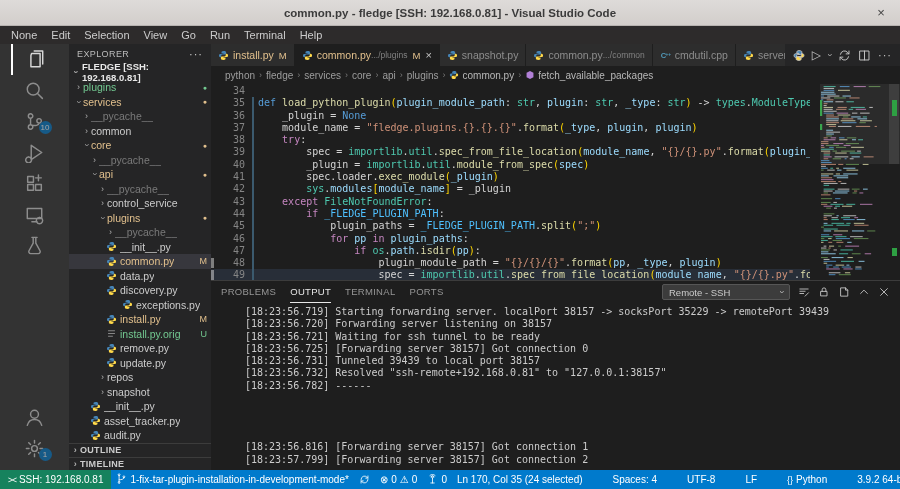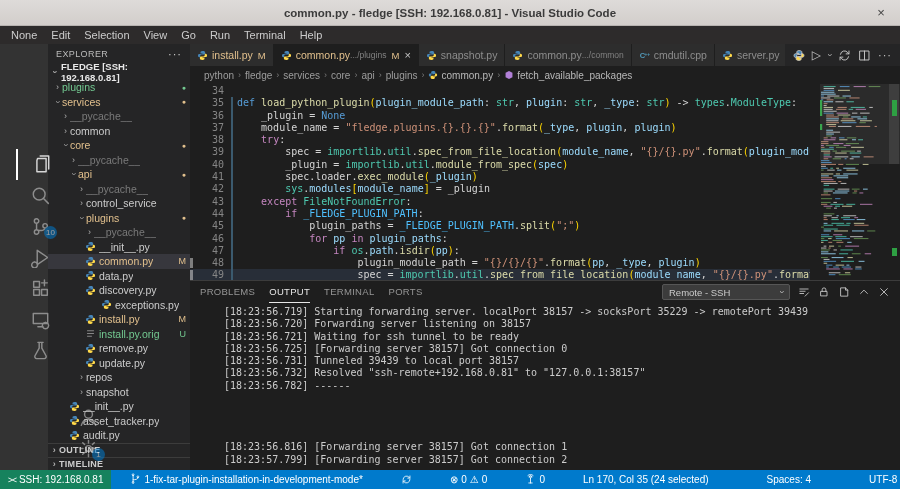--- a/index.html
+++ b/index.html
@@ -11,21 +11,21 @@
     justify-content:center;position:relative;border-bottom:1px solid #b7b3b0;}
   .titlebar .title{font-size:11.5px;font-weight:700;color:#3b3b3b;}
   .titlebar .close{position:absolute;right:10px;top:4px;width:18px;height:18px;color:#444;
     font-size:13px;line-height:18px;text-align:center;cursor:default;}
   
   .menubar{height:18px;background:#2d2b2b;display:flex;align-items:center;padding-left:4px;}
   .menu-item{font-size:11px;color:#cccccc;padding:0 7px;line-height:18px;}
   
   .main{display:flex;height:426px;}
   
-  .activitybar{width:48px;background:#333333;display:flex;flex-direction:row;align-items:center;flex-shrink:0;padding-left:16px;}
+  .activitybar{width:69px;background:#333333;display:flex;flex-direction:column;align-items:center;flex-shrink:0;}
   .ab-top{display:flex;flex-direction:column;align-items:center;}
   .ab-bottom{margin-top:auto;display:flex;flex-direction:column;align-items:center;padding-bottom:6px;}
   .ab-item{width:48px;height:31px;display:flex;align-items:center;justify-content:center;position:relative;opacity:.55;}
   .ab-item.active{opacity:1;border-left:2px solid #ffffff;}
   .ab-item svg{width:21px;height:21px;stroke:#d7d7d7;fill:none;stroke-width:1.1;}
   .ab-badge{position:absolute;right:7px;bottom:3px;background:#007acc;color:#fff;font-size:8px;
     min-width:13px;height:13px;border-radius:7px;text-align:center;line-height:13px;opacity:1;}
   
   .sidebar{width:142px;background:#252526;flex-shrink:0;display:flex;flex-direction:column;font-size:11px;overflow:hidden;}
   .sb-head{height:20px;display:flex;align-items:center;padding:0 8px;flex-shrink:0;}
@@ -94,21 +94,21 @@
   .panel-select{width:128px;height:16px;background:#3c3c3c;border:1px solid #565656;border-radius:2px;
     font-size:9.5px;color:#cccccc;display:flex;align-items:center;padding:0 6px;}
   .panel-select .psel-chev{margin-left:auto;color:#cccccc;}
   .panel-right svg{width:12px;height:12px;stroke:#c5c5c5;fill:none;stroke-width:1.2;}
   .panel-right .pi{display:inline-flex;color:#c5c5c5;font-size:11px;}
   .panel-out{flex:1;font-family:"DejaVu Sans Mono",monospace;font-size:10px;color:#cccccc;
     padding:3px 0 0 34px;overflow:hidden;}
   .out-row{height:12.3px;line-height:12.3px;white-space:pre;}
   
   .statusbar{height:19px;background:#007acc;display:flex;align-items:center;font-size:10px;color:#ffffff;}
-  .sb-item{display:flex;align-items:center;padding:0 19px;height:19px;gap:3px;white-space:nowrap;}
+  .sb-item{display:flex;align-items:center;padding:0 5px;height:19px;gap:3px;white-space:nowrap;}
   .sb-remote{background:#16825d;padding:0 8px;font-size:10px;}
   .sb-right{margin-left:auto;display:flex;align-items:center;gap:20px;}
   .statusbar svg{width:11px;height:11px;stroke:#ffffff;fill:none;stroke-width:1.2;}
   .glyph{font-size:10px;}
 </style>
 </head>
 <body>
 
 <div class="window">
 

